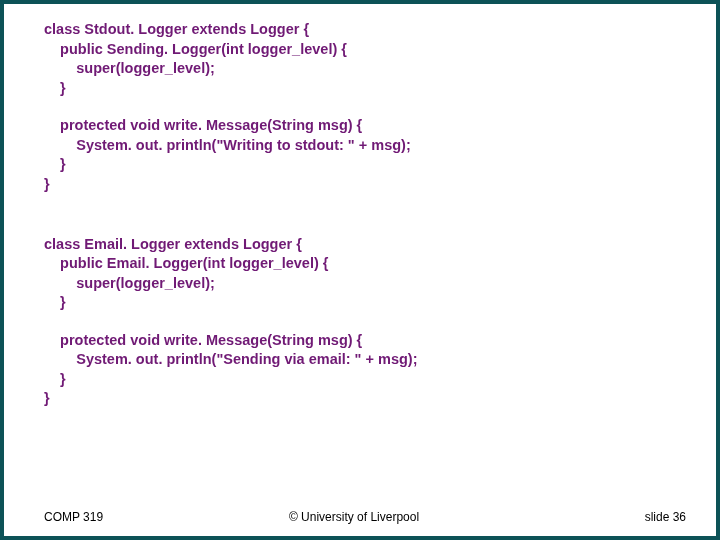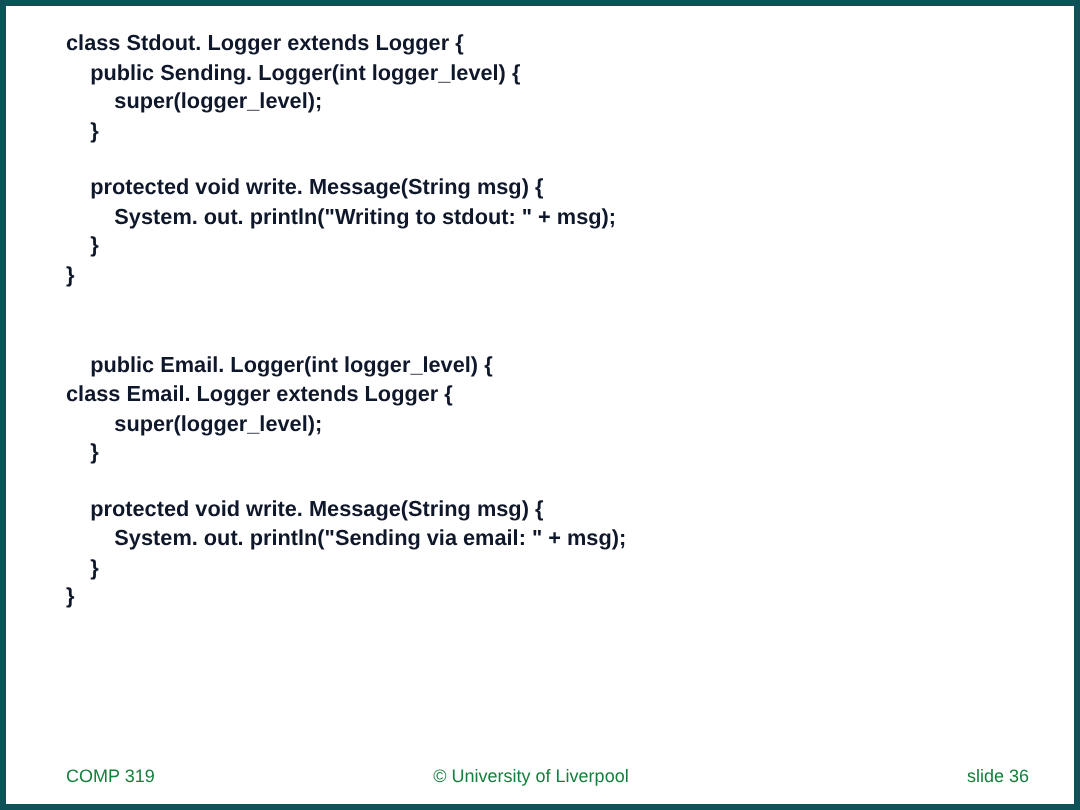--- a/index.html
+++ b/index.html
@@ -8,21 +8,21 @@
     width: 720px;
     height: 540px;
     background: #ffffff;
     font-family: Arial, Helvetica, sans-serif;
     position: relative;
     box-sizing: border-box;
     border: 4px solid #0d5257;
   }
   .content {
     padding: 16px 0 0 40px;
-    color: #0f172a;
+    color: #701a75;
     font-weight: bold;
     font-size: 14.5px;
     line-height: 1.35;
   }
   .code-line {
     white-space: pre;
     font-family: Arial, Helvetica, sans-serif;
   }
   .gap {
     height: 18px;
@@ -32,21 +32,21 @@
   }
   .footer {
     position: absolute;
     left: 0;
     right: 0;
     bottom: 12px;
     display: flex;
     justify-content: space-between;
     align-items: center;
     padding: 0 30px 0 40px;
-    color: #15803d;
+    color: #000000;
     font-size: 12px;
   }
   .footer .center {
     position: absolute;
     left: 0;
     right: 12px;
     text-align: center;
   }
   .footer .left, .footer .right {
     position: relative;
@@ -60,22 +60,22 @@
   <div class="code-line">class Stdout. Logger extends Logger {</div>
   <div class="code-line">    public Sending. Logger(int logger_level) {</div>
   <div class="code-line">        super(logger_level);</div>
   <div class="code-line">    }</div>
   <div class="gap"></div>
   <div class="code-line">    protected void write. Message(String msg) {</div>
   <div class="code-line">        System. out. println("Writing to stdout: " + msg);</div>
   <div class="code-line">    }</div>
   <div class="code-line">}</div>
   <div class="biggap"></div>
+  <div class="code-line">class Email. Logger extends Logger {</div>
   <div class="code-line">    public Email. Logger(int logger_level) {</div>
-  <div class="code-line">class Email. Logger extends Logger {</div>
   <div class="code-line">        super(logger_level);</div>
   <div class="code-line">    }</div>
   <div class="gap"></div>
   <div class="code-line">    protected void write. Message(String msg) {</div>
   <div class="code-line">        System. out. println("Sending via email: " + msg);</div>
   <div class="code-line">    }</div>
   <div class="code-line">}</div>
 </div>
 
 <div class="footer">

